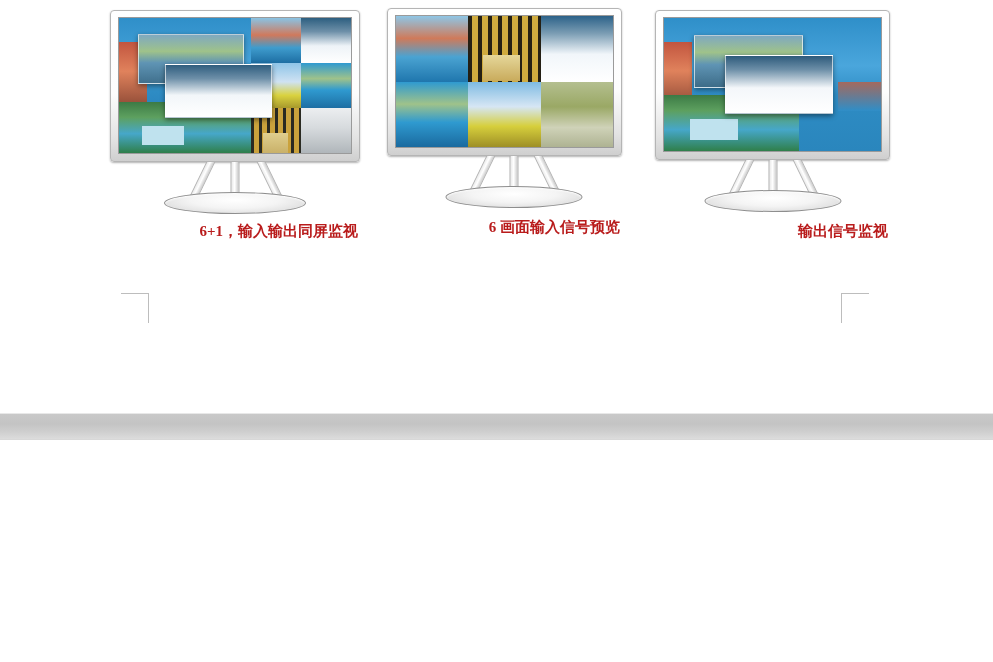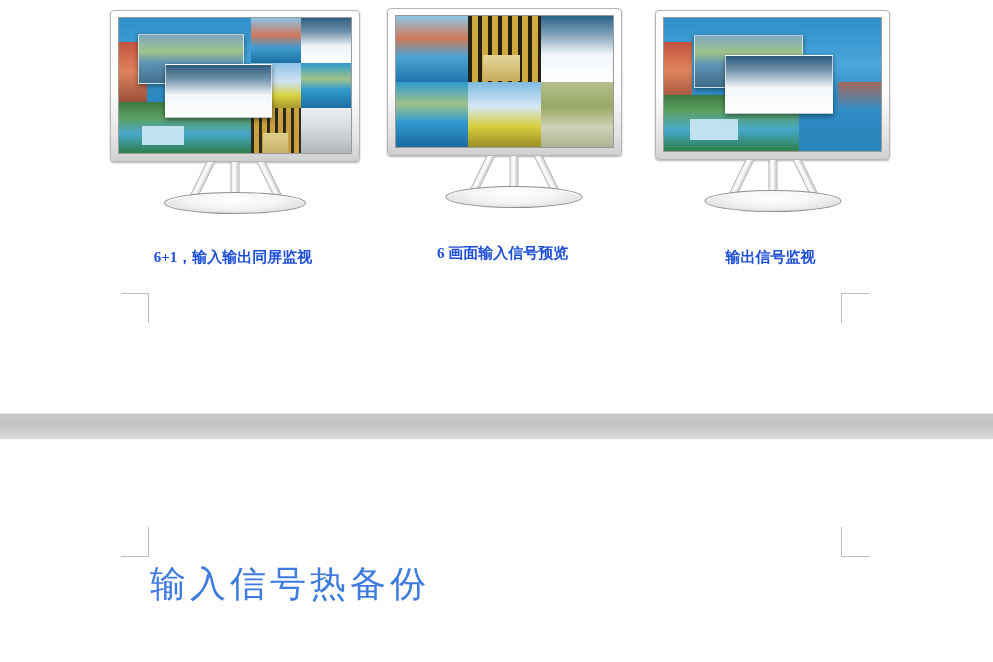--- a/index.html
+++ b/index.html
@@ -82,25 +82,24 @@
   .stand .base{
     position:absolute;left:50%;transform:translateX(-50%);
     border-radius:50%;
     background:radial-gradient(ellipse at 50% 35%,#ffffff 0%,#f4f4f4 45%,#e2e2e2 75%,#d2d2d2 100%);
     border:1px solid #8e8e8e;
     box-shadow:inset 0 1px 2px rgba(255,255,255,0.9);
   }
 
   
   .caption{
-    position:absolute;text-align:center;
-    color:#1d4ed8;font-weight:bold;
+    position:absolute;text-align:right;
+    color:#b91c1c;font-weight:bold;
     font-family:"Liberation Serif", serif;
     white-space:nowrap;
-    margin-top:26px;
   }
   .big-title{
     position:absolute;
     color:#3d7be0;
     font-family:"Liberation Serif", serif;
     font-size:36px;letter-spacing:4px;white-space:nowrap;
   }
 </style>
 </head>
 <body>
@@ -214,28 +213,14 @@
     </div>
     <div class="mark tr" style="left:841px;top:293px;">
       <i class="h"></i>
         <i class="v"></i>
     </div>
 
   </div>
 
   <div class="page-break"></div>
 
-  <div class="page-lower">
-
-    <div class="mark bl" style="left:121px;top:88px;">
-      <i class="h"></i>
-        <i class="v"></i>
-    </div>
-    <div class="mark br" style="left:841px;top:88px;">
-      <i class="h"></i>
-        <i class="v"></i>
-    </div>
-
-    <div class="big-title" style="left:150px;top:121px;">输入信号热备份</div>
-
-  </div>
 
 </div>
 
 </body></html>

